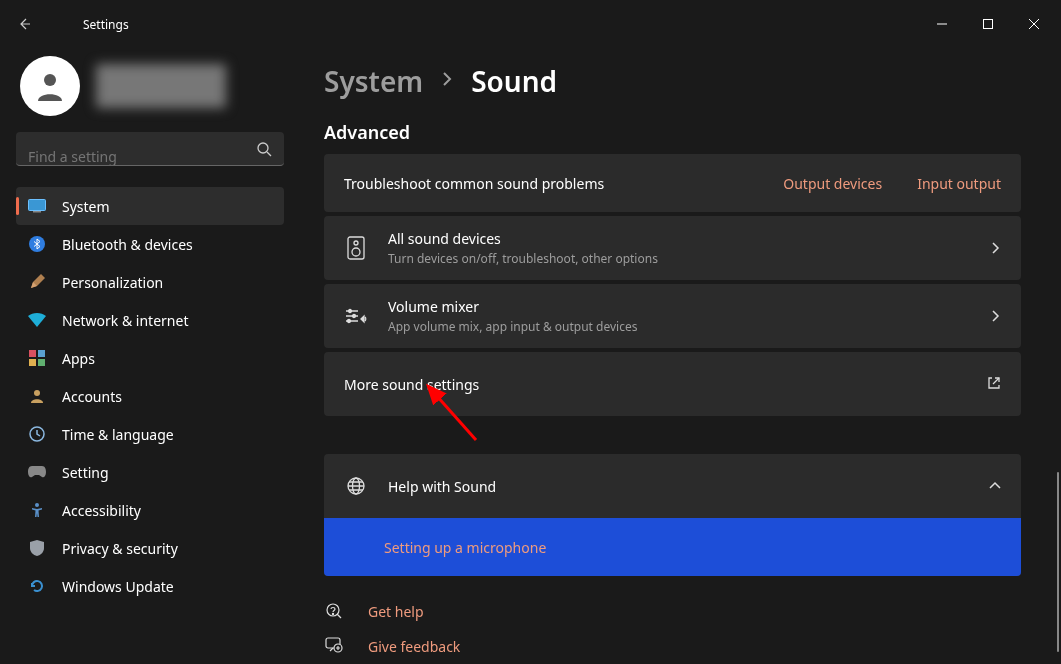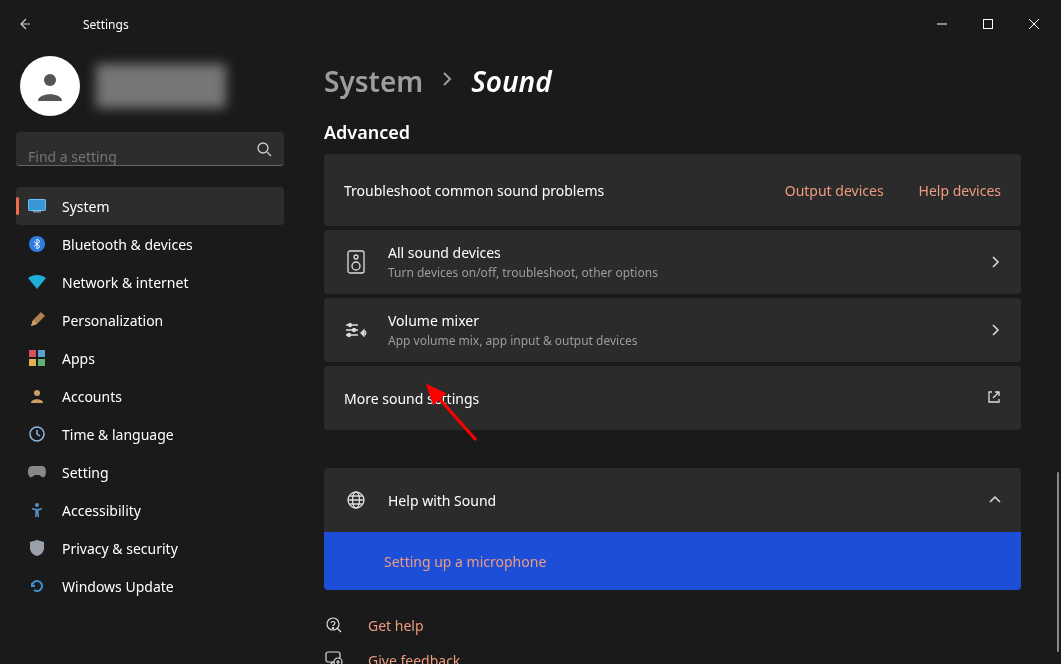--- a/index.html
+++ b/index.html
@@ -32,35 +32,35 @@
 .nav { list-style: none; }
 .nav li { display: flex; align-items: center; height: 38px; padding: 0 12px; border-radius: 4px; cursor: pointer; gap: 16px; font-size: 14px; color: #fff; position: relative; }
 .nav li.active { background: #2d2d2d; }
 .nav li.active::before { content:""; position:absolute; left:0; top:10px; bottom:10px; width:3px; background:#ef6c4d; border-radius:2px; }
 .nav li .nicn { width: 18px; height: 18px; display:flex; align-items:center; justify-content:center; }
 
 
 .crumb { display: flex; align-items: center; gap: 16px; margin-top: 14px; }
 .crumb-parent { font-size: 28px; font-weight: 600; color: #9d9d9d; cursor: pointer; }
 .crumb-sep { color: #9d9d9d; }
-.crumb-current { font-size: 28px; font-weight: 600; color: #fff; font-style: italic; }
+.crumb-current { font-size: 28px; font-weight: 600; color: #fff; }
 
 .section-h { font-size: 18px; font-weight: 600; margin: 20px 0 10px 0; }
 
 
 .card { background: #2b2b2b; border-radius: 4px; margin-bottom: 4px; }
 .row { display: flex; align-items: center; min-height: 64px; padding: 0 20px; cursor: pointer; }
 .r-icon { width: 24px; display:flex; justify-content:center; margin-right: 20px; color:#ddd; }
 .r-body { flex: 1; }
 .r-title { font-size: 14px; color: #fff; }
 .r-sub { font-size: 12px; color: #9d9d9d; margin-top: 2px; }
 .r-action { color: #ddd; margin-left: 12px; }
 .lnk { color: #ef9b7e; font-size: 14px; cursor: pointer; }
 
-.troubleshoot { display:flex; align-items:center; height: 72px; padding: 4px 20px; }
+.troubleshoot { display:flex; align-items:center; height: 58px; padding: 4px 20px; }
 .troubleshoot .r-title { flex:1; }
 .ts-links { display:flex; gap: 35px; }
 
 .help-sub { background: #1d4ed8; border-radius: 0 0 4px 4px; padding: 18px 20px 18px 60px; }
 
 .footer-links { margin-top: 26px; }
 .fl { display:flex; gap: 24px; margin-bottom: 14px; margin-top: 16px; }
 .fl .fic { width: 20px; color:#ddd; display:flex; justify-content:center; }
 
 
@@ -134,34 +134,34 @@
         <span class="nicn">
             <svg width="16" height="16" viewBox="0 0 16 16">
               <circle cx="8" cy="8" r="8" fill="#2f7de0"></circle>
               <path d="M8 3 L11 5.5 L8 8 L11 10.5 L8 13 V3 M5 5.5 L8 8 L5 10.5" stroke="#fff" stroke-width="1" fill="none"></path>
             </svg>
           </span>
         <span>Bluetooth &amp; devices</span>
       </li>
       <li>
         <span class="nicn">
-            <svg width="18" height="14" viewBox="0 0 18 14" fill="#1eaed8">
-              <path d="M9 14 L0 3 C5 -1 13 -1 18 3 Z"></path>
-            </svg>
-          </span>
-        <span>Network &amp; internet</span>
-      </li>
-      <li>
-        <span class="nicn">
             <svg width="16" height="16" viewBox="0 0 16 16">
               <path d="M2 14 L4 8 L12 0 L16 4 L8 12 Z" fill="#b08050"></path>
               <path d="M2 14 L4 8 L8 12 Z" fill="#d4a070"></path>
             </svg>
           </span>
         <span>Personalization</span>
+      </li>
+      <li>
+        <span class="nicn">
+            <svg width="18" height="14" viewBox="0 0 18 14" fill="#1eaed8">
+              <path d="M9 14 L0 3 C5 -1 13 -1 18 3 Z"></path>
+            </svg>
+          </span>
+        <span>Network &amp; internet</span>
       </li>
       <li>
         <span class="nicn">
             <svg width="16" height="16" viewBox="0 0 16 16">
               <rect x="0" y="0" width="7" height="7" fill="#d85060"></rect>
               <rect x="9" y="0" width="7" height="7" fill="#5aa0d0"></rect>
               <rect x="0" y="9" width="7" height="7" fill="#e0b050"></rect>
               <rect x="9" y="9" width="7" height="7" fill="#60b070"></rect>
             </svg>
           </span>
@@ -233,21 +233,21 @@
       <span class="crumb-current">Sound</span>
     </div>
 
     <div class="section-h">Advanced</div>
 
     <div class="card">
       <div class="troubleshoot">
         <div class="r-title">Troubleshoot common sound problems</div>
         <div class="ts-links">
           <span class="lnk">Output devices</span>
-          <span class="lnk">Help devices</span>
+          <span class="lnk">Input output</span>
         </div>
       </div>
     </div>
 
     <div class="card">
       <div class="row">
         <div class="r-icon">
           <svg width="18" height="24" viewBox="0 0 18 24" fill="none" stroke="#ddd" stroke-width="1.3">
               <rect x="1" y="1" width="16" height="22" rx="2"></rect>
               <circle cx="9" cy="7" r="2"></circle>

